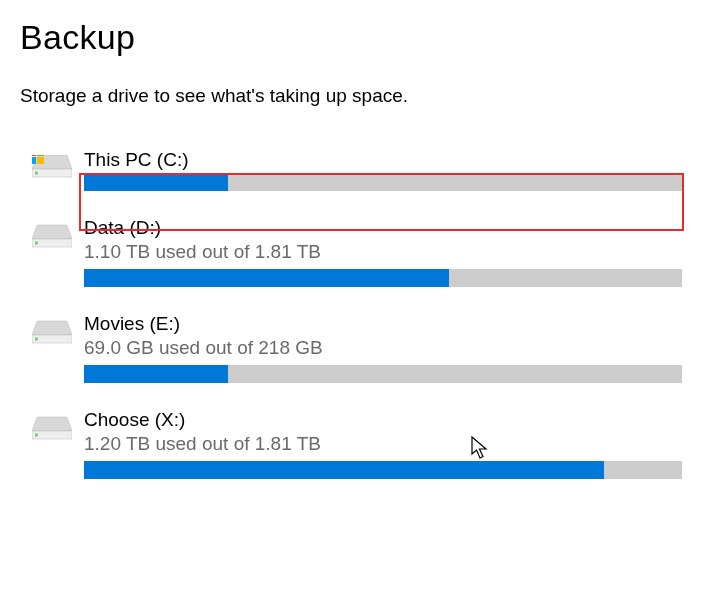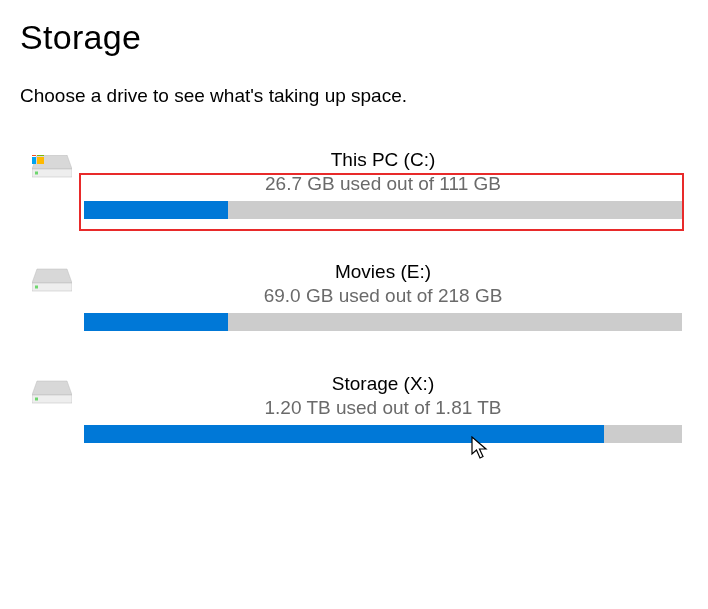--- a/index.html
+++ b/index.html
@@ -26,24 +26,23 @@
   }
   .subtitle {
     font-size: 19px;
     font-weight: 400;
     color: #000;
     margin-bottom: 42px;
   }
   .drive-row {
     display: flex;
     align-items: flex-start;
-    margin-bottom: 42px;
+    margin-bottom: 26px;
     cursor: pointer;
     position: relative;
-    text-align: center;
   }
   .drive-icon-col {
     width: 64px;
     flex: 0 0 64px;
     display: flex;
     justify-content: center;
     padding-top: 6px;
   }
   .drive-body {
     flex: 1;
@@ -83,49 +82,66 @@
   
   .drive-icon-svg {
     width: 40px;
     height: 28px;
   }
 </style>
 </head>
 <body>
 
 <div class="page">
-  <h1 class="page-title">Storage</h1>
-  <div class="subtitle">Choose a drive to see what's taking up space.</div>
+  <h1 class="page-title">Backup</h1>
+  <div class="subtitle">Storage a drive to see what's taking up space.</div>
 
   <div class="drive-row">
     <div class="drive-icon-col">
       <span>
         <svg class="drive-icon-svg" viewBox="0 0 40 28">
           <polygon points="5,0 35,0 40,14 0,14" fill="#d8d8d8" stroke="#bcbcbc" stroke-width="0.5"></polygon>
           <rect x="0" y="14" width="40" height="8" fill="#eeeeee" stroke="#bcbcbc" stroke-width="0.5"></rect>
           <rect x="3" y="16.5" width="3" height="3" fill="#6fd66f"></rect>
 
           <g transform="translate(-3,-6)">
             <rect x="0" y="0" width="7" height="7" fill="#f25022"></rect>
             <rect x="8" y="0" width="7" height="7" fill="#7fba00"></rect>
             <rect x="0" y="8" width="7" height="7" fill="#00a4ef"></rect>
             <rect x="8" y="8" width="7" height="7" fill="#ffb900"></rect>
           </g>
         </svg>
       </span>
     </div>
     <div class="drive-body">
       <div class="drive-name">This PC (C:)</div>
-      <div class="drive-usage">26.7 GB used out of 111 GB</div>
       <div class="bar">
         <div class="bar-fill" style="width:24%"></div>
       </div>
     </div>
   </div>
 
+  <div class="drive-row">
+    <div class="drive-icon-col">
+      <span>
+        <svg class="drive-icon-svg" viewBox="0 0 40 28">
+          <polygon points="5,2 35,2 40,16 0,16" fill="#d8d8d8" stroke="#bcbcbc" stroke-width="0.5"></polygon>
+          <rect x="0" y="16" width="40" height="8" fill="#eeeeee" stroke="#bcbcbc" stroke-width="0.5"></rect>
+          <rect x="3" y="18.5" width="3" height="3" fill="#6fd66f"></rect>
+        </svg>
+      </span>
+    </div>
+    <div class="drive-body">
+      <div class="drive-name">Data (D:)</div>
+      <div class="drive-usage">1.10 TB used out of 1.81 TB</div>
+      <div class="bar">
+        <div class="bar-fill" style="width:61%"></div>
+      </div>
+    </div>
+  </div>
 
   <div class="drive-row">
     <div class="drive-icon-col">
       <span>
         <svg class="drive-icon-svg" viewBox="0 0 40 28">
           <polygon points="5,2 35,2 40,16 0,16" fill="#d8d8d8" stroke="#bcbcbc" stroke-width="0.5"></polygon>
           <rect x="0" y="16" width="40" height="8" fill="#eeeeee" stroke="#bcbcbc" stroke-width="0.5"></rect>
           <rect x="3" y="18.5" width="3" height="3" fill="#6fd66f"></rect>
         </svg>
       </span>
@@ -143,21 +159,21 @@
     <div class="drive-icon-col">
       <span>
         <svg class="drive-icon-svg" viewBox="0 0 40 28">
           <polygon points="5,2 35,2 40,16 0,16" fill="#d8d8d8" stroke="#bcbcbc" stroke-width="0.5"></polygon>
           <rect x="0" y="16" width="40" height="8" fill="#eeeeee" stroke="#bcbcbc" stroke-width="0.5"></rect>
           <rect x="3" y="18.5" width="3" height="3" fill="#6fd66f"></rect>
         </svg>
       </span>
     </div>
     <div class="drive-body">
-      <div class="drive-name">Storage (X:)</div>
+      <div class="drive-name">Choose (X:)</div>
       <div class="drive-usage">1.20 TB used out of 1.81 TB</div>
       <div class="bar">
         <div class="bar-fill" style="width:87%"></div>
       </div>
     </div>
   </div>
 
 </div>
 
 <div class="highlight-box" style="left:79px; top:173px; width:605px; height:58px;"></div>

